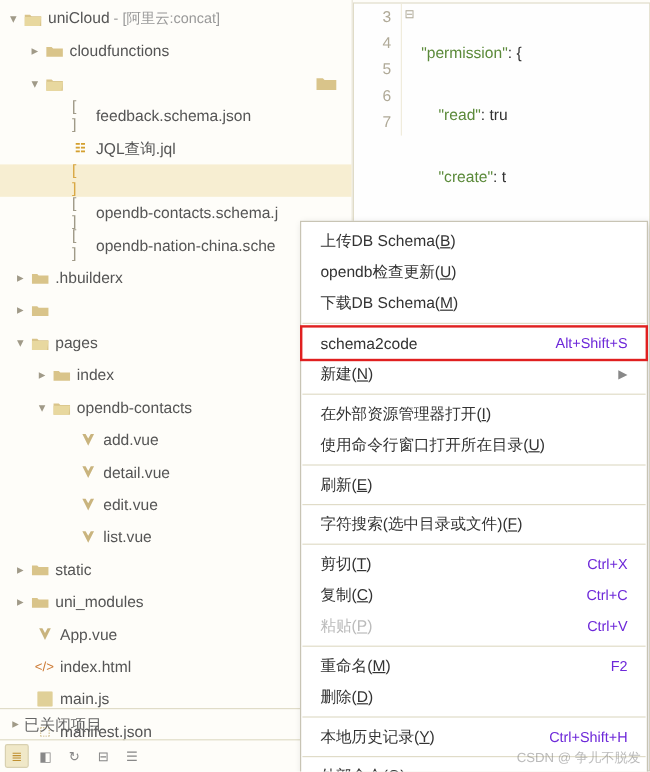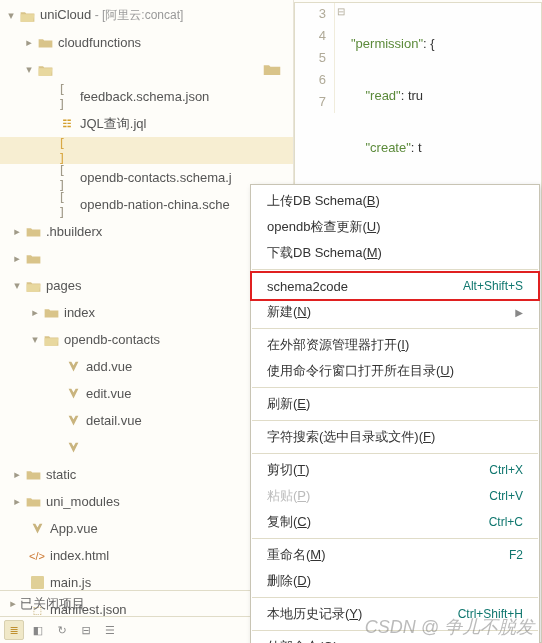--- a/index.html
+++ b/index.html
@@ -33,24 +33,24 @@
 .fold-mark { position: absolute; left: 42px; color: #b0aa98; font-size: 10px; }
 .code { position: absolute; left: 56px; top: 0; white-space: pre; }
 .code-line { height: 22px; line-height: 22px; }
 .str { color: #5b8a3a; }
 .pun { color: #333; }
 .context-menu { position: absolute; left: 250px; top: 184px; width: 290px; background: #fff; border: 1px solid #c8c4b4; box-shadow: 2px 2px 6px rgba(0,0,0,0.15); z-index: 10; padding: 3px 0; }
 .menu-item { height: 26px; display: flex; align-items: center; padding: 0 16px; color: #333; cursor: pointer; justify-content: space-between; }
 .menu-item.disabled { color: #bbb; }
 .menu-item .arrow { color: #888; font-size: 10px; }
 .menu-sep { height: 1px; background: #e0dcc8; margin: 3px 1px; }
-.menu-shortcut { color: #0f766e; font-size: 12px; }
+.menu-shortcut { color: #6d28d9; font-size: 12px; }
 .menu-highlight { position: absolute; border: 2px solid #e02020; left: -1px; width: 290px; pointer-events: none; }
 .mn { text-decoration: underline; }
-.watermark { position: absolute; right: 8px; bottom: 4px; color: rgba(120,120,120,0.5); font-size: 18px; z-index: 20; font-style: italic; }
+.watermark { position: absolute; right: 8px; bottom: 4px; color: rgba(120,120,120,0.5); font-size: 11px; z-index: 20; }
 </style>
 </head>
 <body>
 
 <div class="main">
   <div class="sidebar">
     <div class="tree">
 
       <div class="tree-row">
         <span class="indent" style="width:0px"></span>
@@ -203,42 +203,43 @@
       </div>
 
       <div class="tree-row">
         <span class="indent" style="width:46px"></span>
           <span class="chev none">▸</span>
         <span class="tree-icon vue-icon">
             <svg viewBox="0 0 24 24">
               <path fill="#c9b47e" d="M3 3h5l4 7 4-7h5L12 21z"></path>
             </svg>
           </span>
+        <span class="tree-label">detail.vue</span>
+      </div>
+
+      <div class="tree-row">
+        <span class="indent" style="width:46px"></span>
+          <span class="chev none">▸</span>
+        <span class="tree-icon vue-icon">
+            <svg viewBox="0 0 24 24">
+              <path fill="#c9b47e" d="M3 3h5l4 7 4-7h5L12 21z"></path>
+            </svg>
+          </span>
         <span class="tree-label">edit.vue</span>
       </div>
 
       <div class="tree-row">
         <span class="indent" style="width:46px"></span>
           <span class="chev none">▸</span>
         <span class="tree-icon vue-icon">
             <svg viewBox="0 0 24 24">
               <path fill="#c9b47e" d="M3 3h5l4 7 4-7h5L12 21z"></path>
             </svg>
           </span>
-        <span class="tree-label">detail.vue</span>
-      </div>
-
-      <div class="tree-row">
-        <span class="indent" style="width:46px"></span>
-          <span class="chev none">▸</span>
-        <span class="tree-icon vue-icon">
-            <svg viewBox="0 0 24 24">
-              <path fill="#c9b47e" d="M3 3h5l4 7 4-7h5L12 21z"></path>
-            </svg>
-          </span>
+        <span class="tree-label">list.vue</span>
       </div>
 
       <div class="tree-row">
         <span class="indent" style="width:6px"></span>
           <span class="chev">▸</span>
         <span class="tree-icon folder">
             <svg viewBox="0 0 24 18">
               <path fill="#d9c48a" d="M1 3h7l2 2h13v11H1z"></path>
             </svg>
           </span>
@@ -364,28 +365,28 @@
     </div>
   <div class="menu-sep"></div>
   <div class="menu-item">
       <span><span>字符搜索(选中目录或文件)</span>(<span class="mn">F</span>)</span>
     </div>
   <div class="menu-sep"></div>
   <div class="menu-item">
       <span><span>剪切</span>(<span class="mn">T</span>)</span>
       <span class="menu-shortcut">Ctrl+X</span>
     </div>
+  <div class="menu-item">
+      <span><span>复制</span>(<span class="mn">C</span>)</span>
+      <span class="menu-shortcut">Ctrl+C</span>
+    </div>
   <div class="menu-item disabled">
       <span><span>粘贴</span>(<span class="mn">P</span>)</span>
       <span class="menu-shortcut">Ctrl+V</span>
     </div>
-  <div class="menu-item">
-      <span><span>复制</span>(<span class="mn">C</span>)</span>
-      <span class="menu-shortcut">Ctrl+C</span>
-    </div>
   <div class="menu-sep"></div>
   <div class="menu-item">
       <span><span>重命名</span>(<span class="mn">M</span>)</span>
       <span class="menu-shortcut">F2</span>
     </div>
   <div class="menu-item">
       <span><span>删除</span>(<span class="mn">D</span>)</span>
     </div>
   <div class="menu-sep"></div>
   <div class="menu-item">

